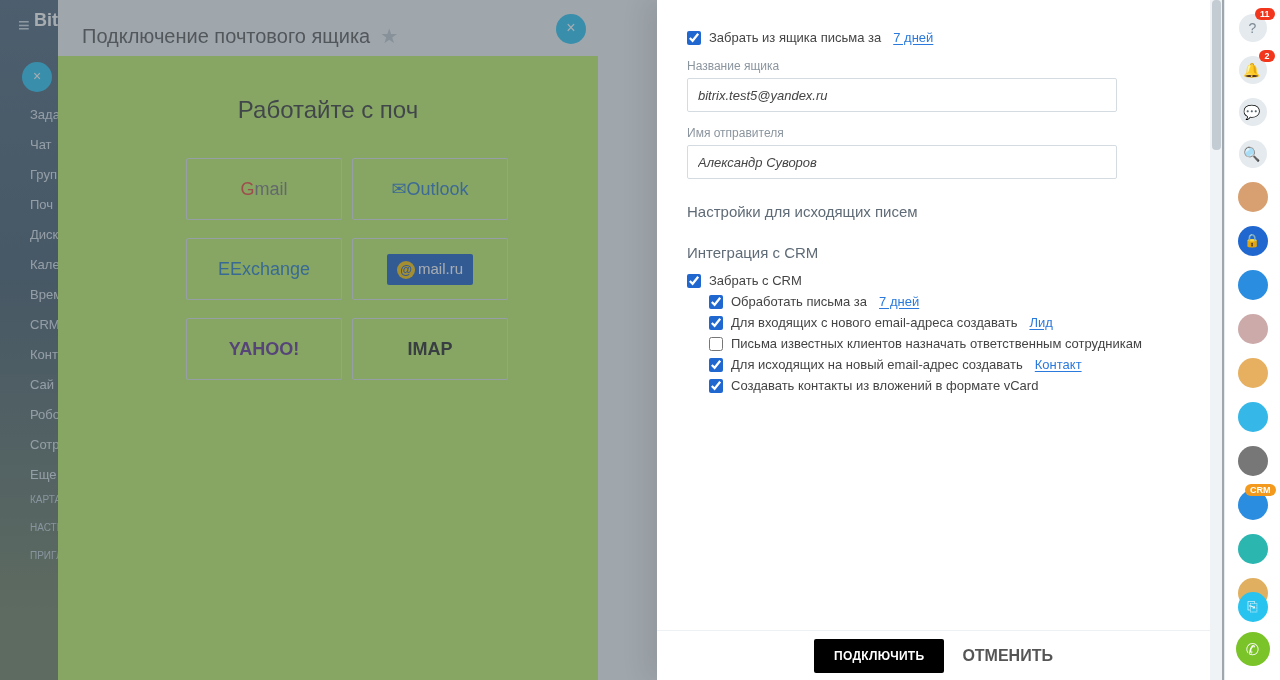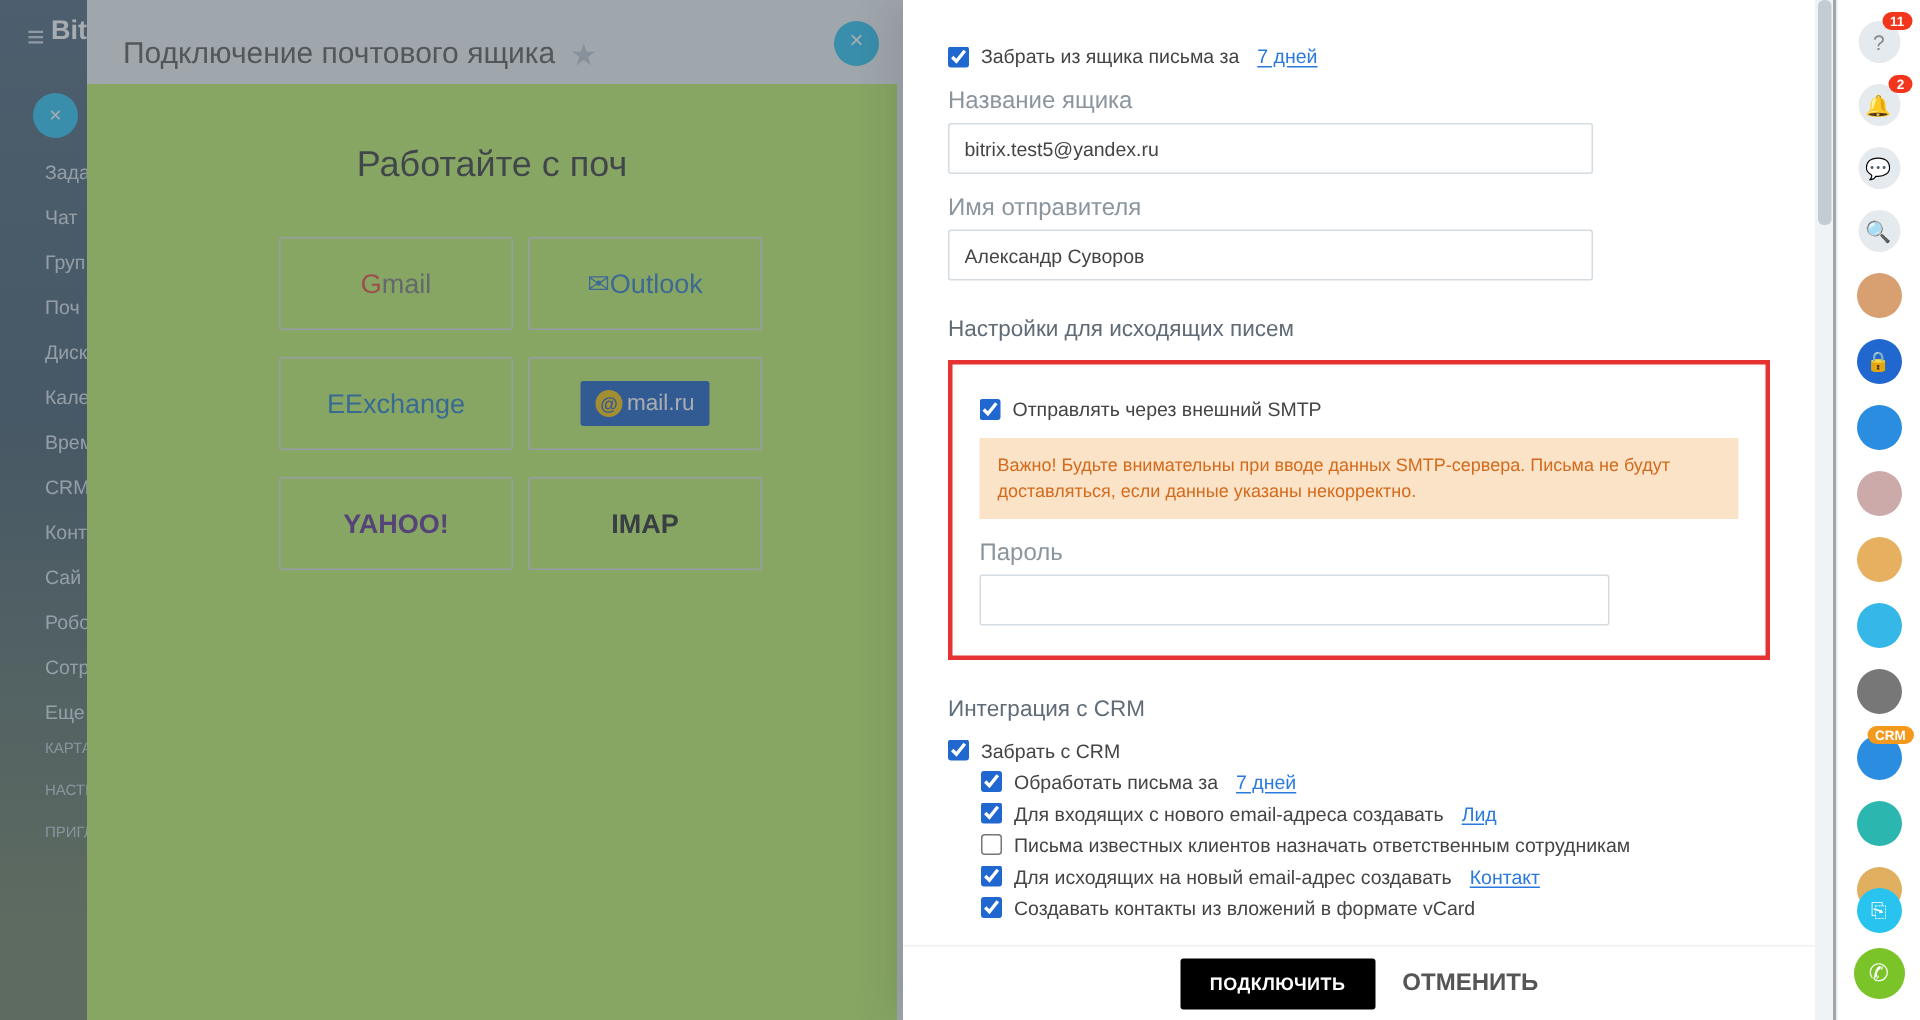--- a/index.html
+++ b/index.html
@@ -28,25 +28,25 @@
   .prov-tile { border:1px solid #dfe4e8; border-radius:2px; display:flex; align-items:center; justify-content:center; font-size:18px; font-weight:500; color:#444;}
   .gmail .g-red{color:#ea4335;} .gmail .g-text{color:#777;}
   .exch { color:#207bc5;}
   .yahoo { color:#5d2f8f; font-weight:700;}
   .outl { color:#2a79c7;}
   .mailru { background:#175cc2; color:#fff; font-size:15px; padding:6px 10px; border-radius:2px;}
   .mailru .at{ background:#f7c300; color:#175cc2; border-radius:50%; width:18px;height:18px; display:inline-flex; align-items:center; justify-content:center; font-size:12px; margin-right:3px; font-weight:bold;}
   .imap { font-weight:700; color:#222;}
 
   
-  .panel { position:absolute; right:70px; top:0; width:608px; height:680px; background:#fff; z-index:5; box-shadow:-12px 0 24px rgba(0,0,0,.08);margin-left:47px;}
+  .panel { position:absolute; right:70px; top:0; width:553px; height:680px; background:#fff; z-index:5; box-shadow:-12px 0 24px rgba(0,0,0,.08);margin-left:47px;}
   .panel-scroll { position:absolute; left:0; top:0; right:0; bottom:50px; overflow:hidden; padding:24px 30px 10px 30px;}
   .sect-h { font-size:15px; color:#5f6b76; margin:24px 0 12px;}
-  label.field-l { display:block; font-size:16px; color:#8b959e; margin:14px 0 5px;}
-  input.tin { width:430px; height:34px; border:1px solid #d5dce1; border-radius:2px; padding:4px 10px; font-size:13px; color:#444;}
+  label.field-l { display:block; font-size:12px; color:#8b959e; margin:14px 0 5px;}
+  input.tin { width:430px; height:34px; border:1px solid #d5dce1; border-radius:2px; padding:4px 10px; font-size:13px; color:#444;font-style:italic;}
   .chk-row { display:flex; align-items:center; gap:8px; font-size:13px; color:#444; margin:6px 0;}
   .chk-row input[type=checkbox]{ width:14px;height:14px; accent-color:#2067d0;}
   a.inlink { color:#2a79dd; text-decoration:underline; text-underline-offset:2px; margin-left:4px;}
   .red-box { border:3px solid #e53333; padding:16px 18px 20px 18px; margin-top:2px;}
   .warn { background:#fbe3c8; color:#d46a1b; font-size:12px; padding:10px 12px; margin:12px 0 14px; line-height:1.4;}
   .crm-sub { margin-left:22px;}
   .panel-foot { position:absolute; left:0; right:0; bottom:0; height:50px; background:#fff; border-top:1px solid #edf1f4; display:flex; align-items:center; justify-content:center; gap:18px;}
   .btn-primary { background:#000000; color:#fff; font-weight:bold; border:none; height:34px; padding:0 20px; border-radius:2px; font-size:12px; letter-spacing:.3px;}
   .btn-link { background:none; border:none; color:#555; font-weight:bold; font-size:16px;}
 
@@ -127,29 +127,20 @@
       </div>
 
       <label class="field-l">Название ящика</label>
       <input class="tin" value="bitrix.test5@yandex.ru" style="">
 
       <label class="field-l">Имя отправителя</label>
       <input class="tin" value="Александр Суворов" style="">
 
       <div class="sect-h">Настройки для исходящих писем</div>
 
-      <div class="red-box">
-        <div class="chk-row">
-          <input type="checkbox" checked="" style="">
-          <span>Отправлять через внешний SMTP</span>
-        </div>
-        <div class="warn">Важно! Будьте внимательны при вводе данных SMTP-сервера. Письма не будут доставляться, если данные указаны некорректно.</div>
-        <label class="field-l">Пароль</label>
-        <input class="tin" type="password" style="width: 420px;">
-      </div>
 
       <div class="sect-h">Интеграция с CRM</div>
 
       <div class="chk-row">
         <input type="checkbox" checked="" style="">
         <span>Забрать с CRM</span>
       </div>
       <div class="crm-sub">
         <div class="chk-row">
           <input type="checkbox" checked="" style="">

